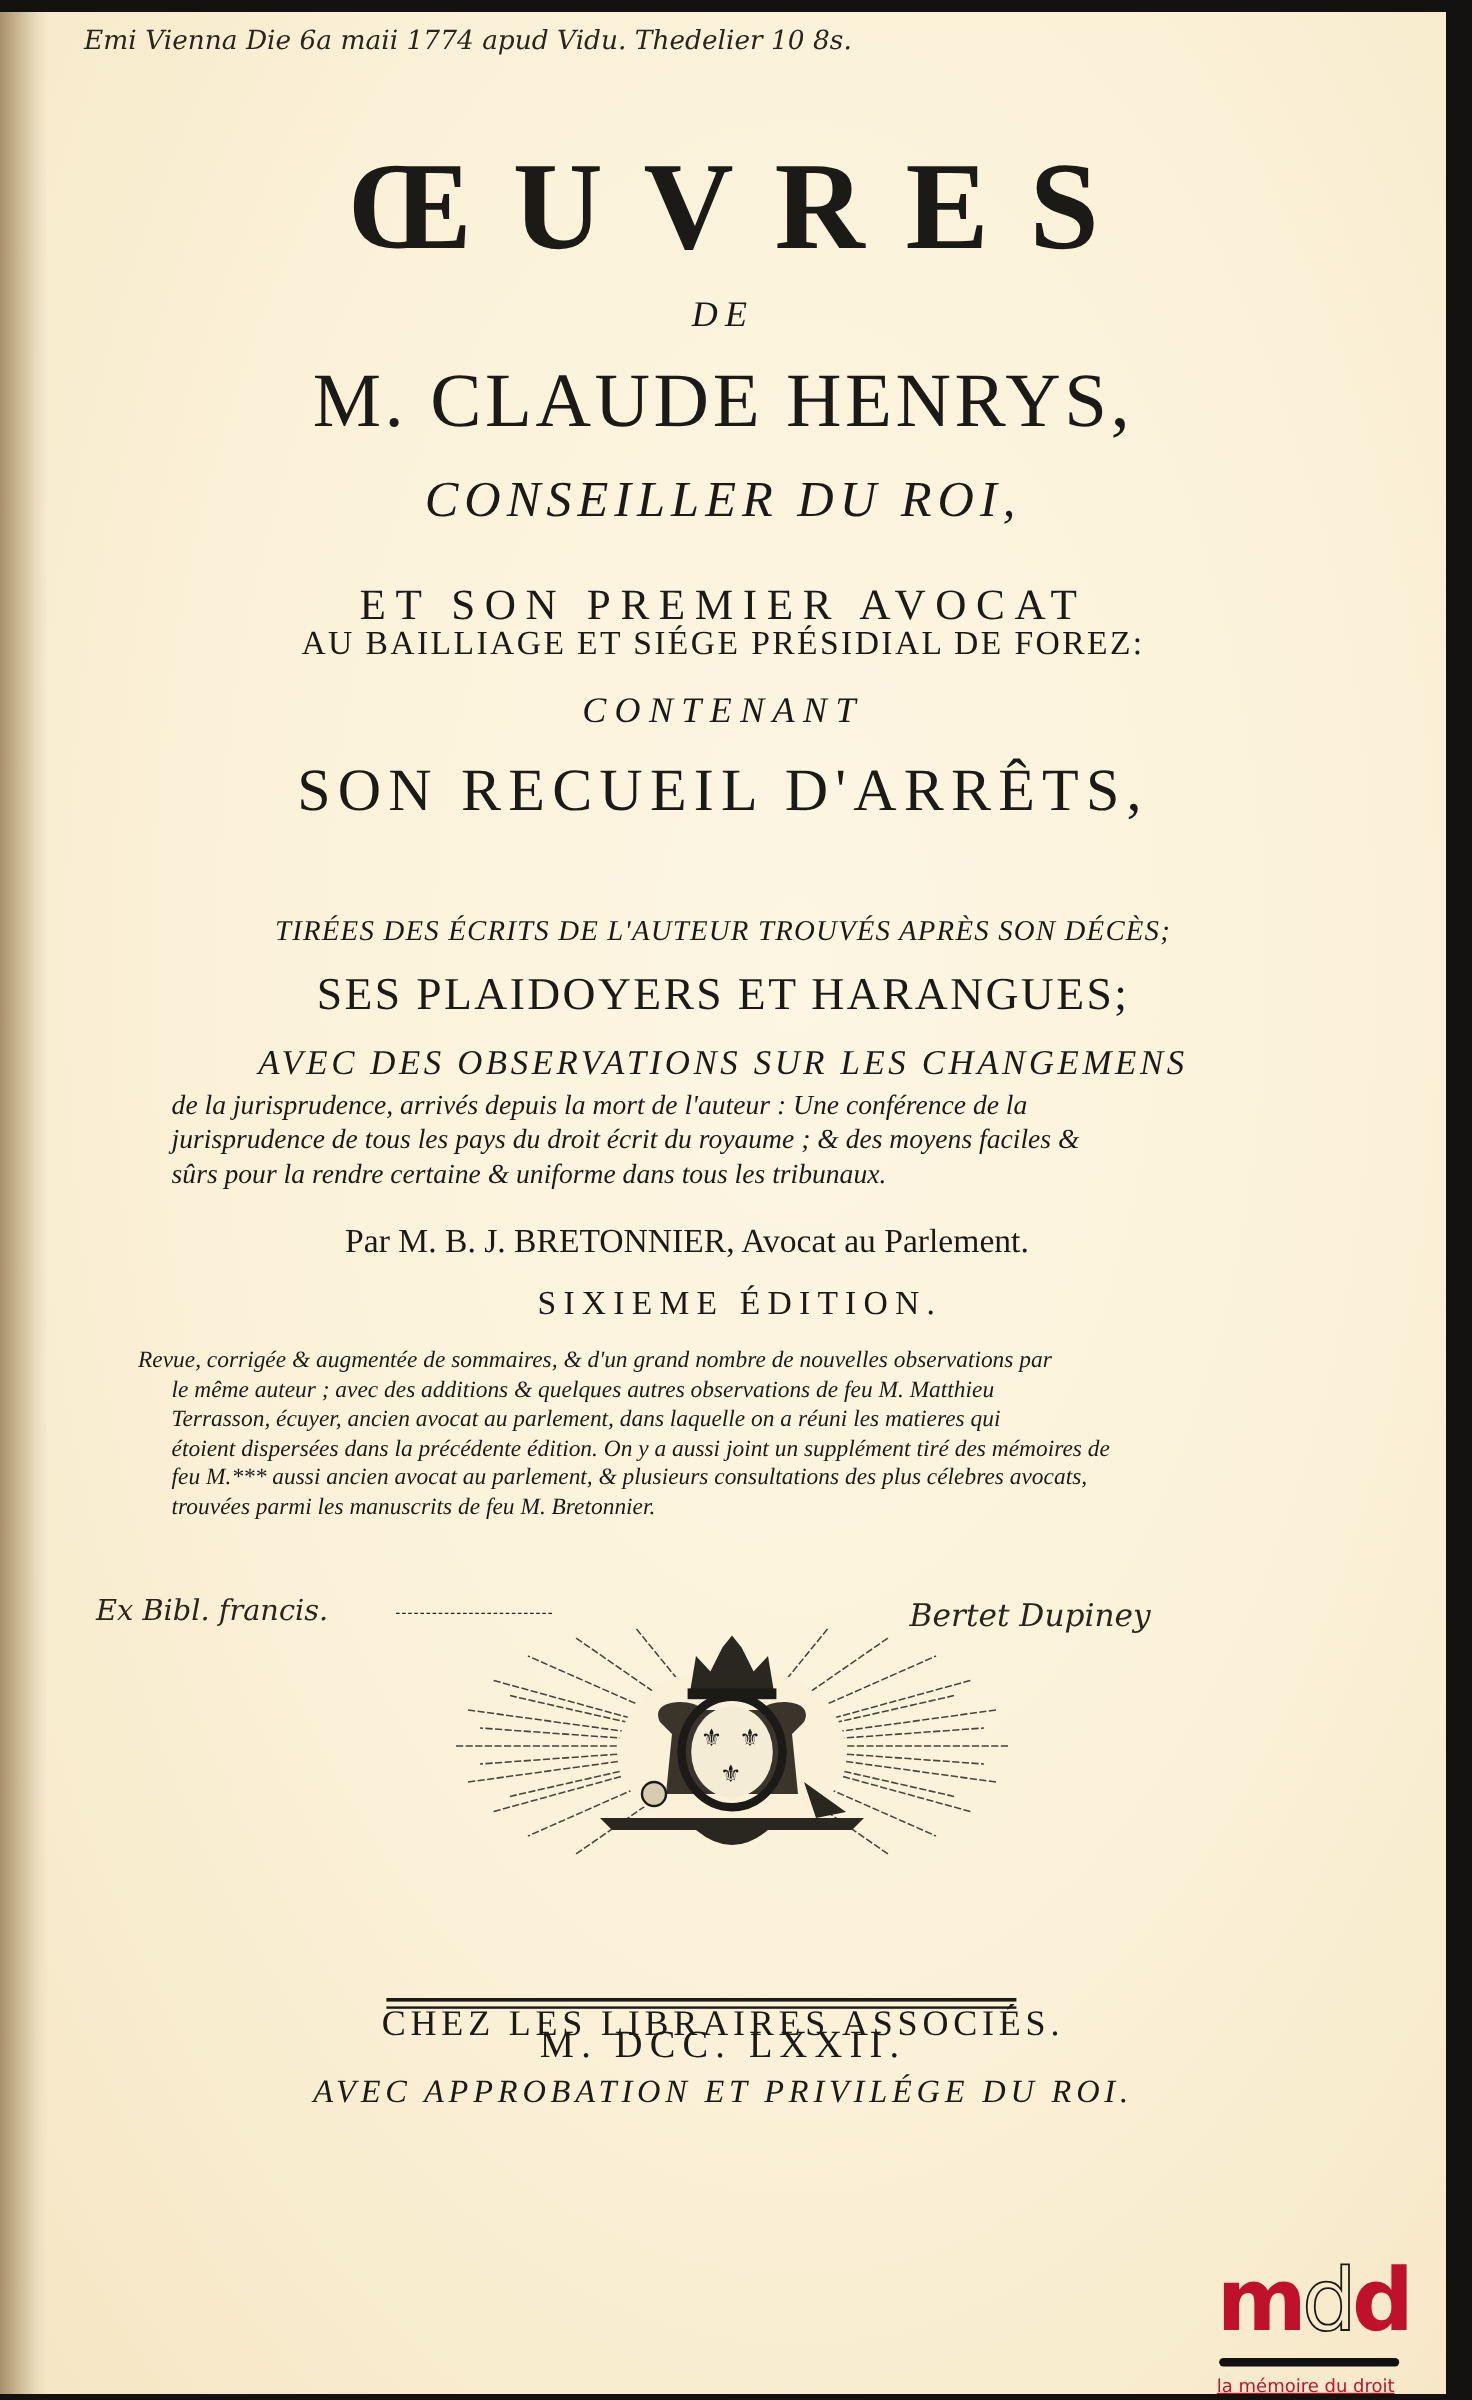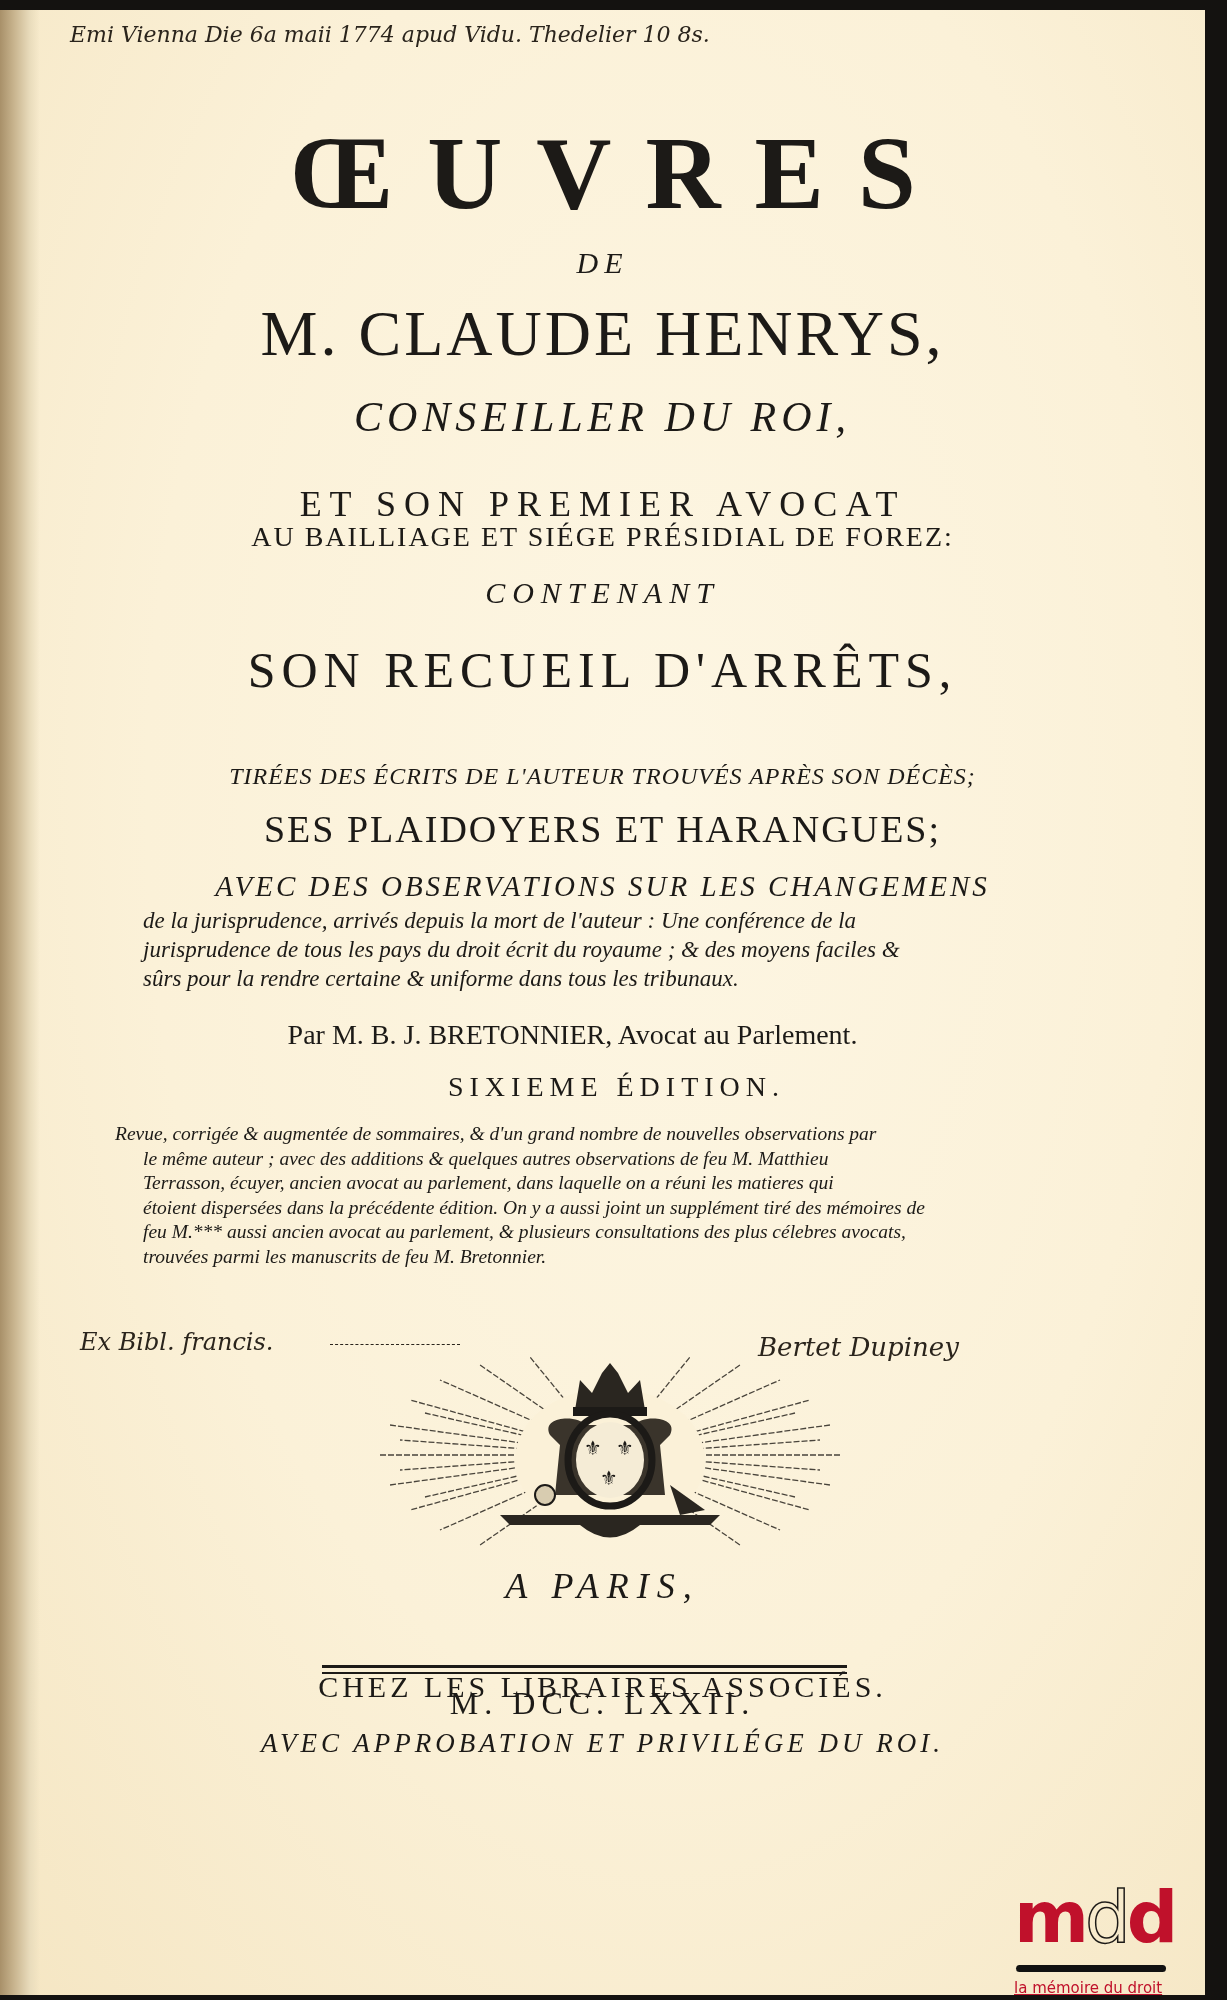--- a/index.html
+++ b/index.html
@@ -34,21 +34,21 @@
 
   <div class="hand" style="left:70px; top:12px; font-size:22px;">Emi Vienna Die 6a maii 1774 apud Vidu. Thedelier 10 8s.</div>
 
   <div class="line serif" style="top:108px; font-size:104px; letter-spacing:34px; font-weight:bold; text-indent:34px; line-height:110px;">ŒUVRES</div>
   <div class="line serif it" style="top:236px; font-size:30px; letter-spacing:6px; line-height:34px;">DE</div>
   <div class="line serif" style="top:288px; font-size:64px; letter-spacing:3px; line-height:72px;">M. CLAUDE HENRYS,</div>
   <div class="line serif it" style="top:384px; font-size:42px; letter-spacing:5px; line-height:46px;">CONSEILLER DU ROI,</div>
   <div class="line serif" style="top:460px; font-size:36px; letter-spacing:8px; line-height:40px;margin-top:14px;">ET SON PREMIER AVOCAT</div>
   <div class="line serif" style="top:511px; font-size:28px; letter-spacing:2px; line-height:32px;">AU BAILLIAGE ET SIÉGE PRÉSIDIAL DE FOREZ:</div>
   <div class="line serif it" style="top:566px; font-size:30px; letter-spacing:7px; line-height:34px;">CONTENANT</div>
-  <div class="line serif" style="top:620px; font-size:50px; letter-spacing:6px; line-height:56px;margin-top:12px;">SON RECUEIL D'ARRÊTS,</div>
+  <div class="line serif" style="top:620px; font-size:50px; letter-spacing:6px; line-height:56px;">SON RECUEIL D'ARRÊTS,</div>
   <div class="line serif it" style="top:752px; font-size:24px; letter-spacing:1px; line-height:28px;">TIRÉES DES ÉCRITS DE L'AUTEUR TROUVÉS APRÈS SON DÉCÈS;</div>
   <div class="line serif" style="top:797px; font-size:38px; letter-spacing:2px; line-height:44px;">SES PLAIDOYERS ET HARANGUES;</div>
   <div class="line serif it" style="top:860px; font-size:29px; letter-spacing:3px; line-height:33px;">AVEC DES OBSERVATIONS SUR LES CHANGEMENS</div>
 
   <div class="para" style="left:143px; top:896px; width:885px; font-size:23px; line-height:29px;">
     <div>de la jurisprudence, arrivés depuis la mort de l'auteur : Une conférence de la</div>
     <div>jurisprudence de tous les pays du droit écrit du royaume ; &amp; des moyens faciles &amp;</div>
     <div>sûrs pour la rendre certaine &amp; uniforme dans tous les tribunaux.</div>
   </div>
 
@@ -113,21 +113,20 @@
       <text x="236" y="100">⚜</text>
       <text x="220" y="130">⚜</text>
     </g>
 
     <path d="M120 160 L340 160 L330 170 L130 170 Z" fill="#2a2620"></path>
     <path d="M200 170 Q230 195 260 170 Z" fill="#2a2620"></path>
     <circle cx="165" cy="140" r="10" fill="#d8ccb0" stroke="#1c1a17" stroke-width="2"></circle>
     <path d="M290 130 L325 155 L300 160 Z" fill="#2a2620"></path>
   </svg>
 
-  <div class="line serif it" style="top:1556px; font-size:36px; letter-spacing:8px; line-height:40px;">A PARIS,</div>
   <div class="line serif" style="top:1660px; font-size:30px; letter-spacing:4px; line-height:34px;">CHEZ LES LIBRAIRES ASSOCIÉS.</div>
   <div class="rule" style="top:1655px; left:322px; width:525px;"></div>
   <div class="line serif" style="top:1675px; font-size:32px; letter-spacing:6px; line-height:36px;">M. DCC. LXXII.</div>
   <div class="line serif it" style="top:1717px; font-size:27px; letter-spacing:4px; line-height:32px;">AVEC APPROBATION ET PRIVILÉGE DU ROI.</div>
 </div>
 
 <div class="logo">
   <div class="mdd">m<span class="outline">d</span>d</div>
   <div class="bar"></div>
   <div class="tag">la mémoire du droit</div>

